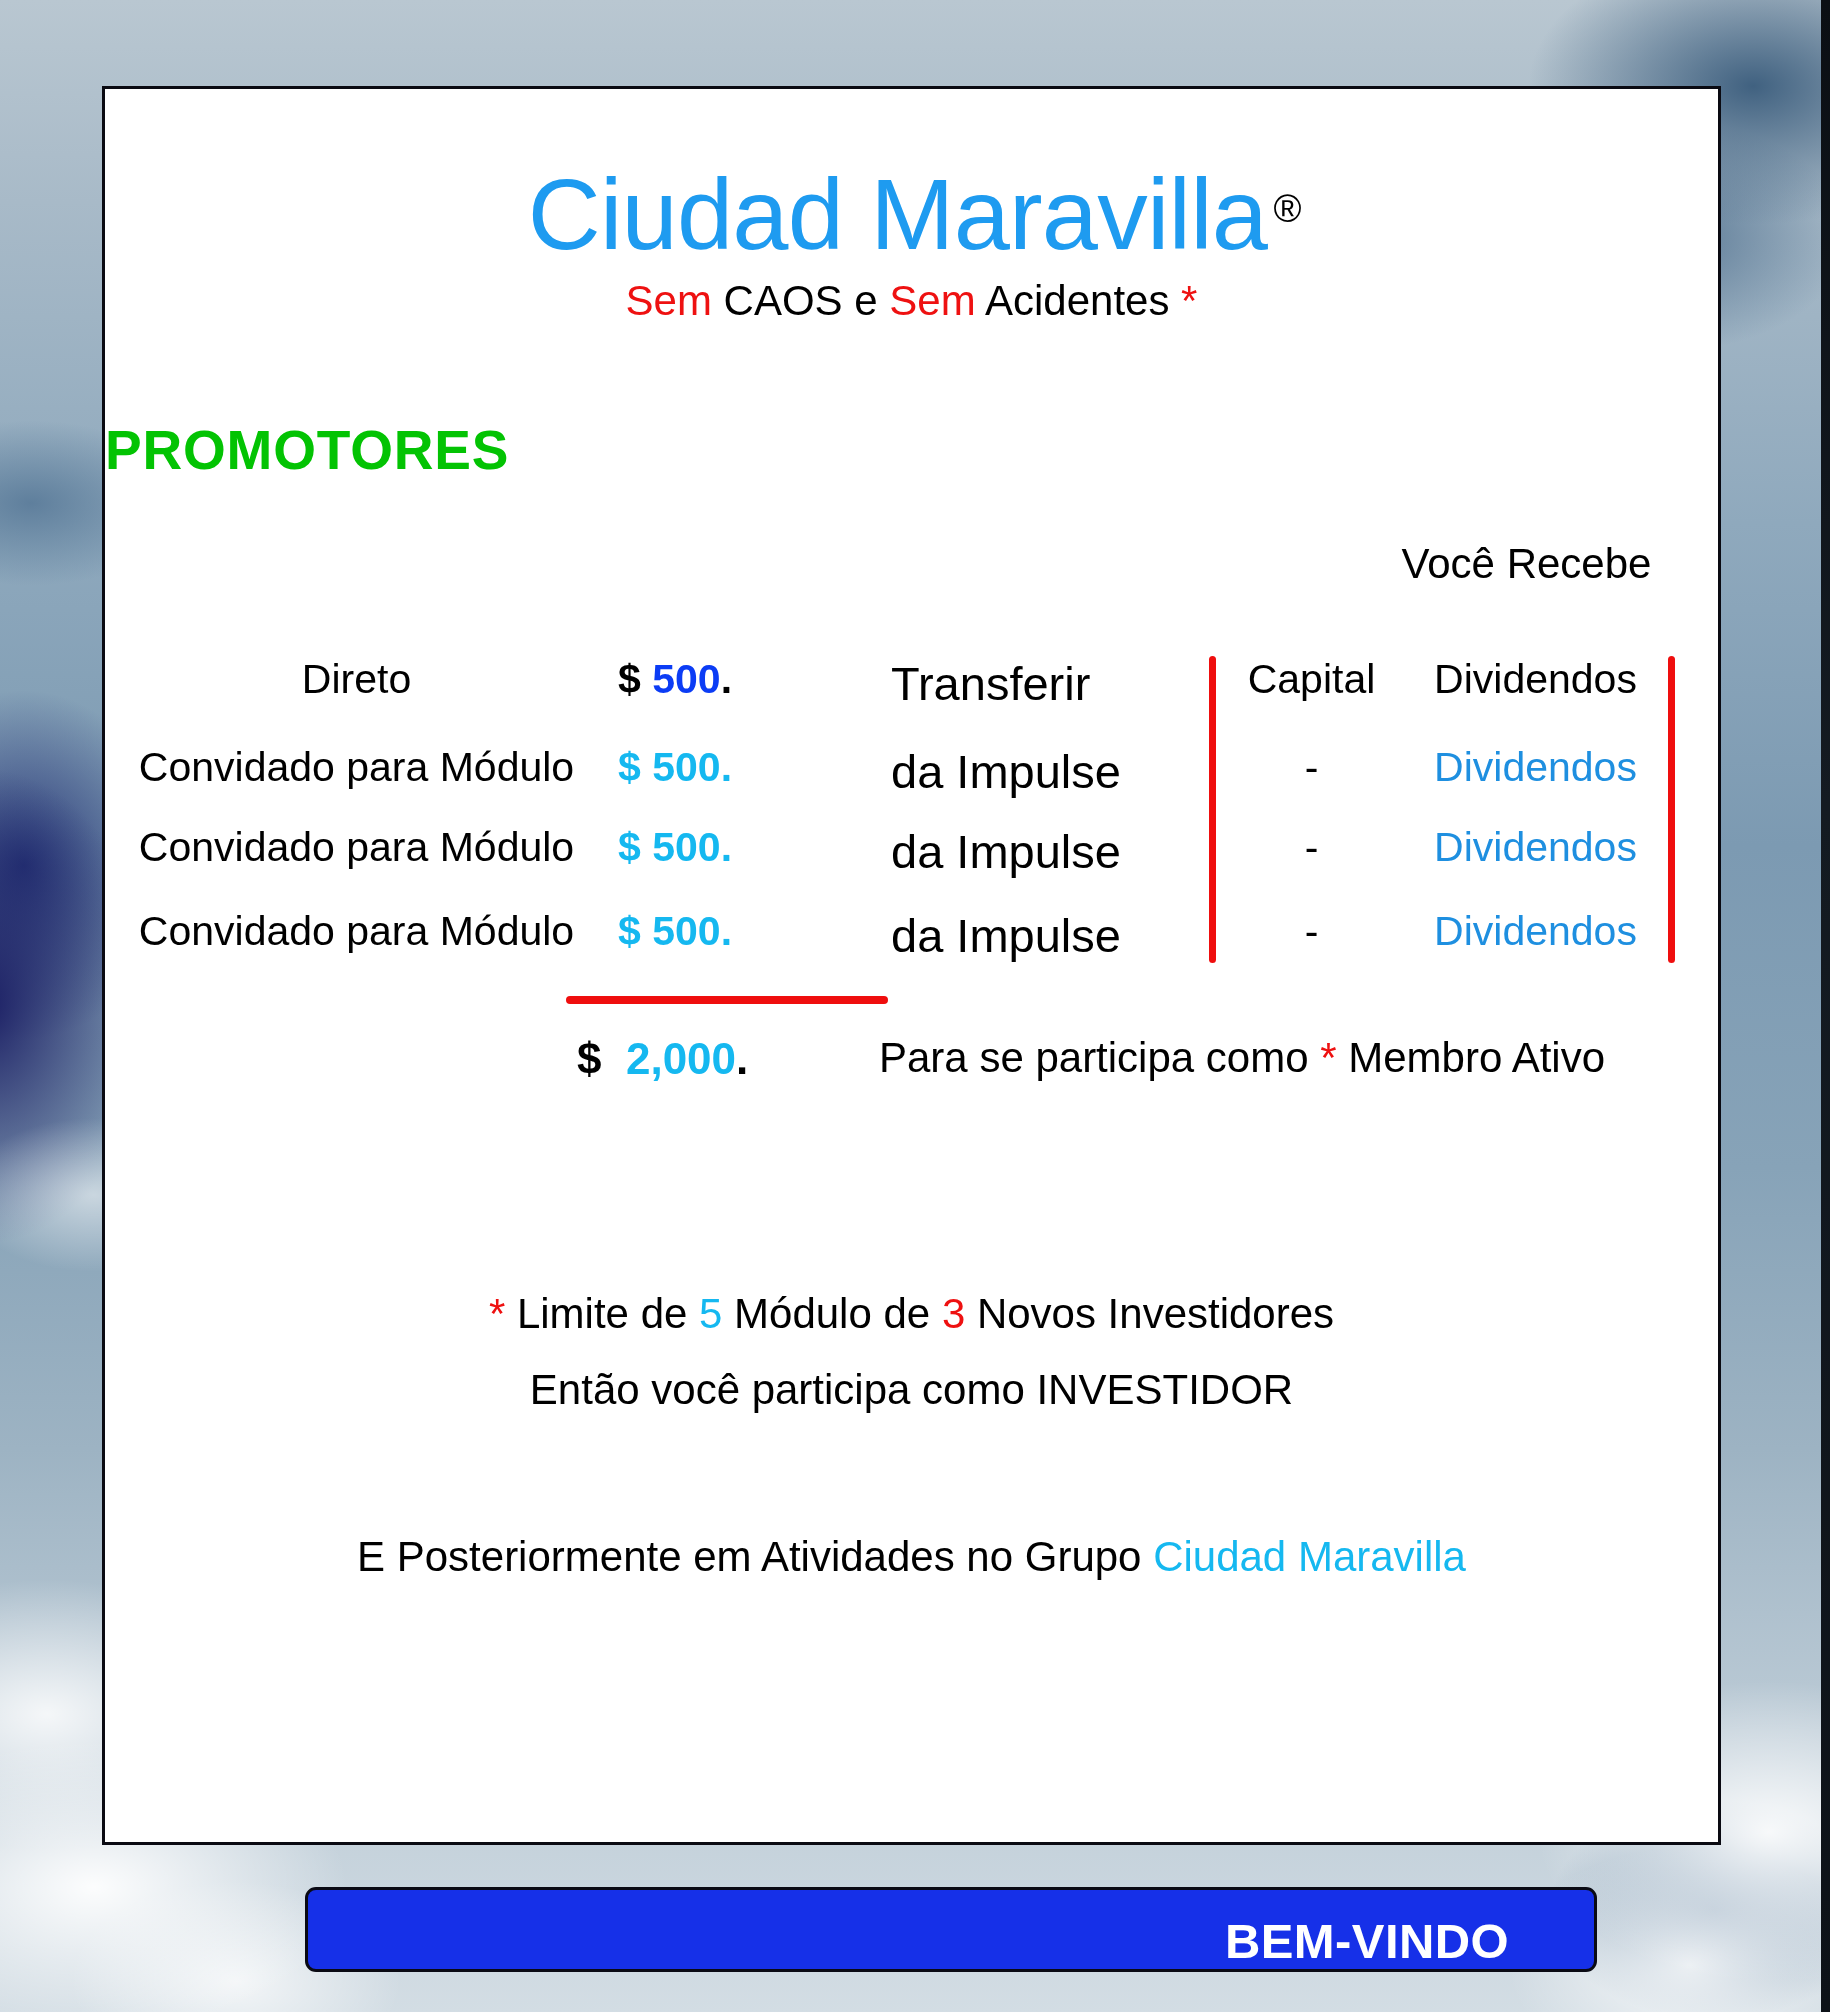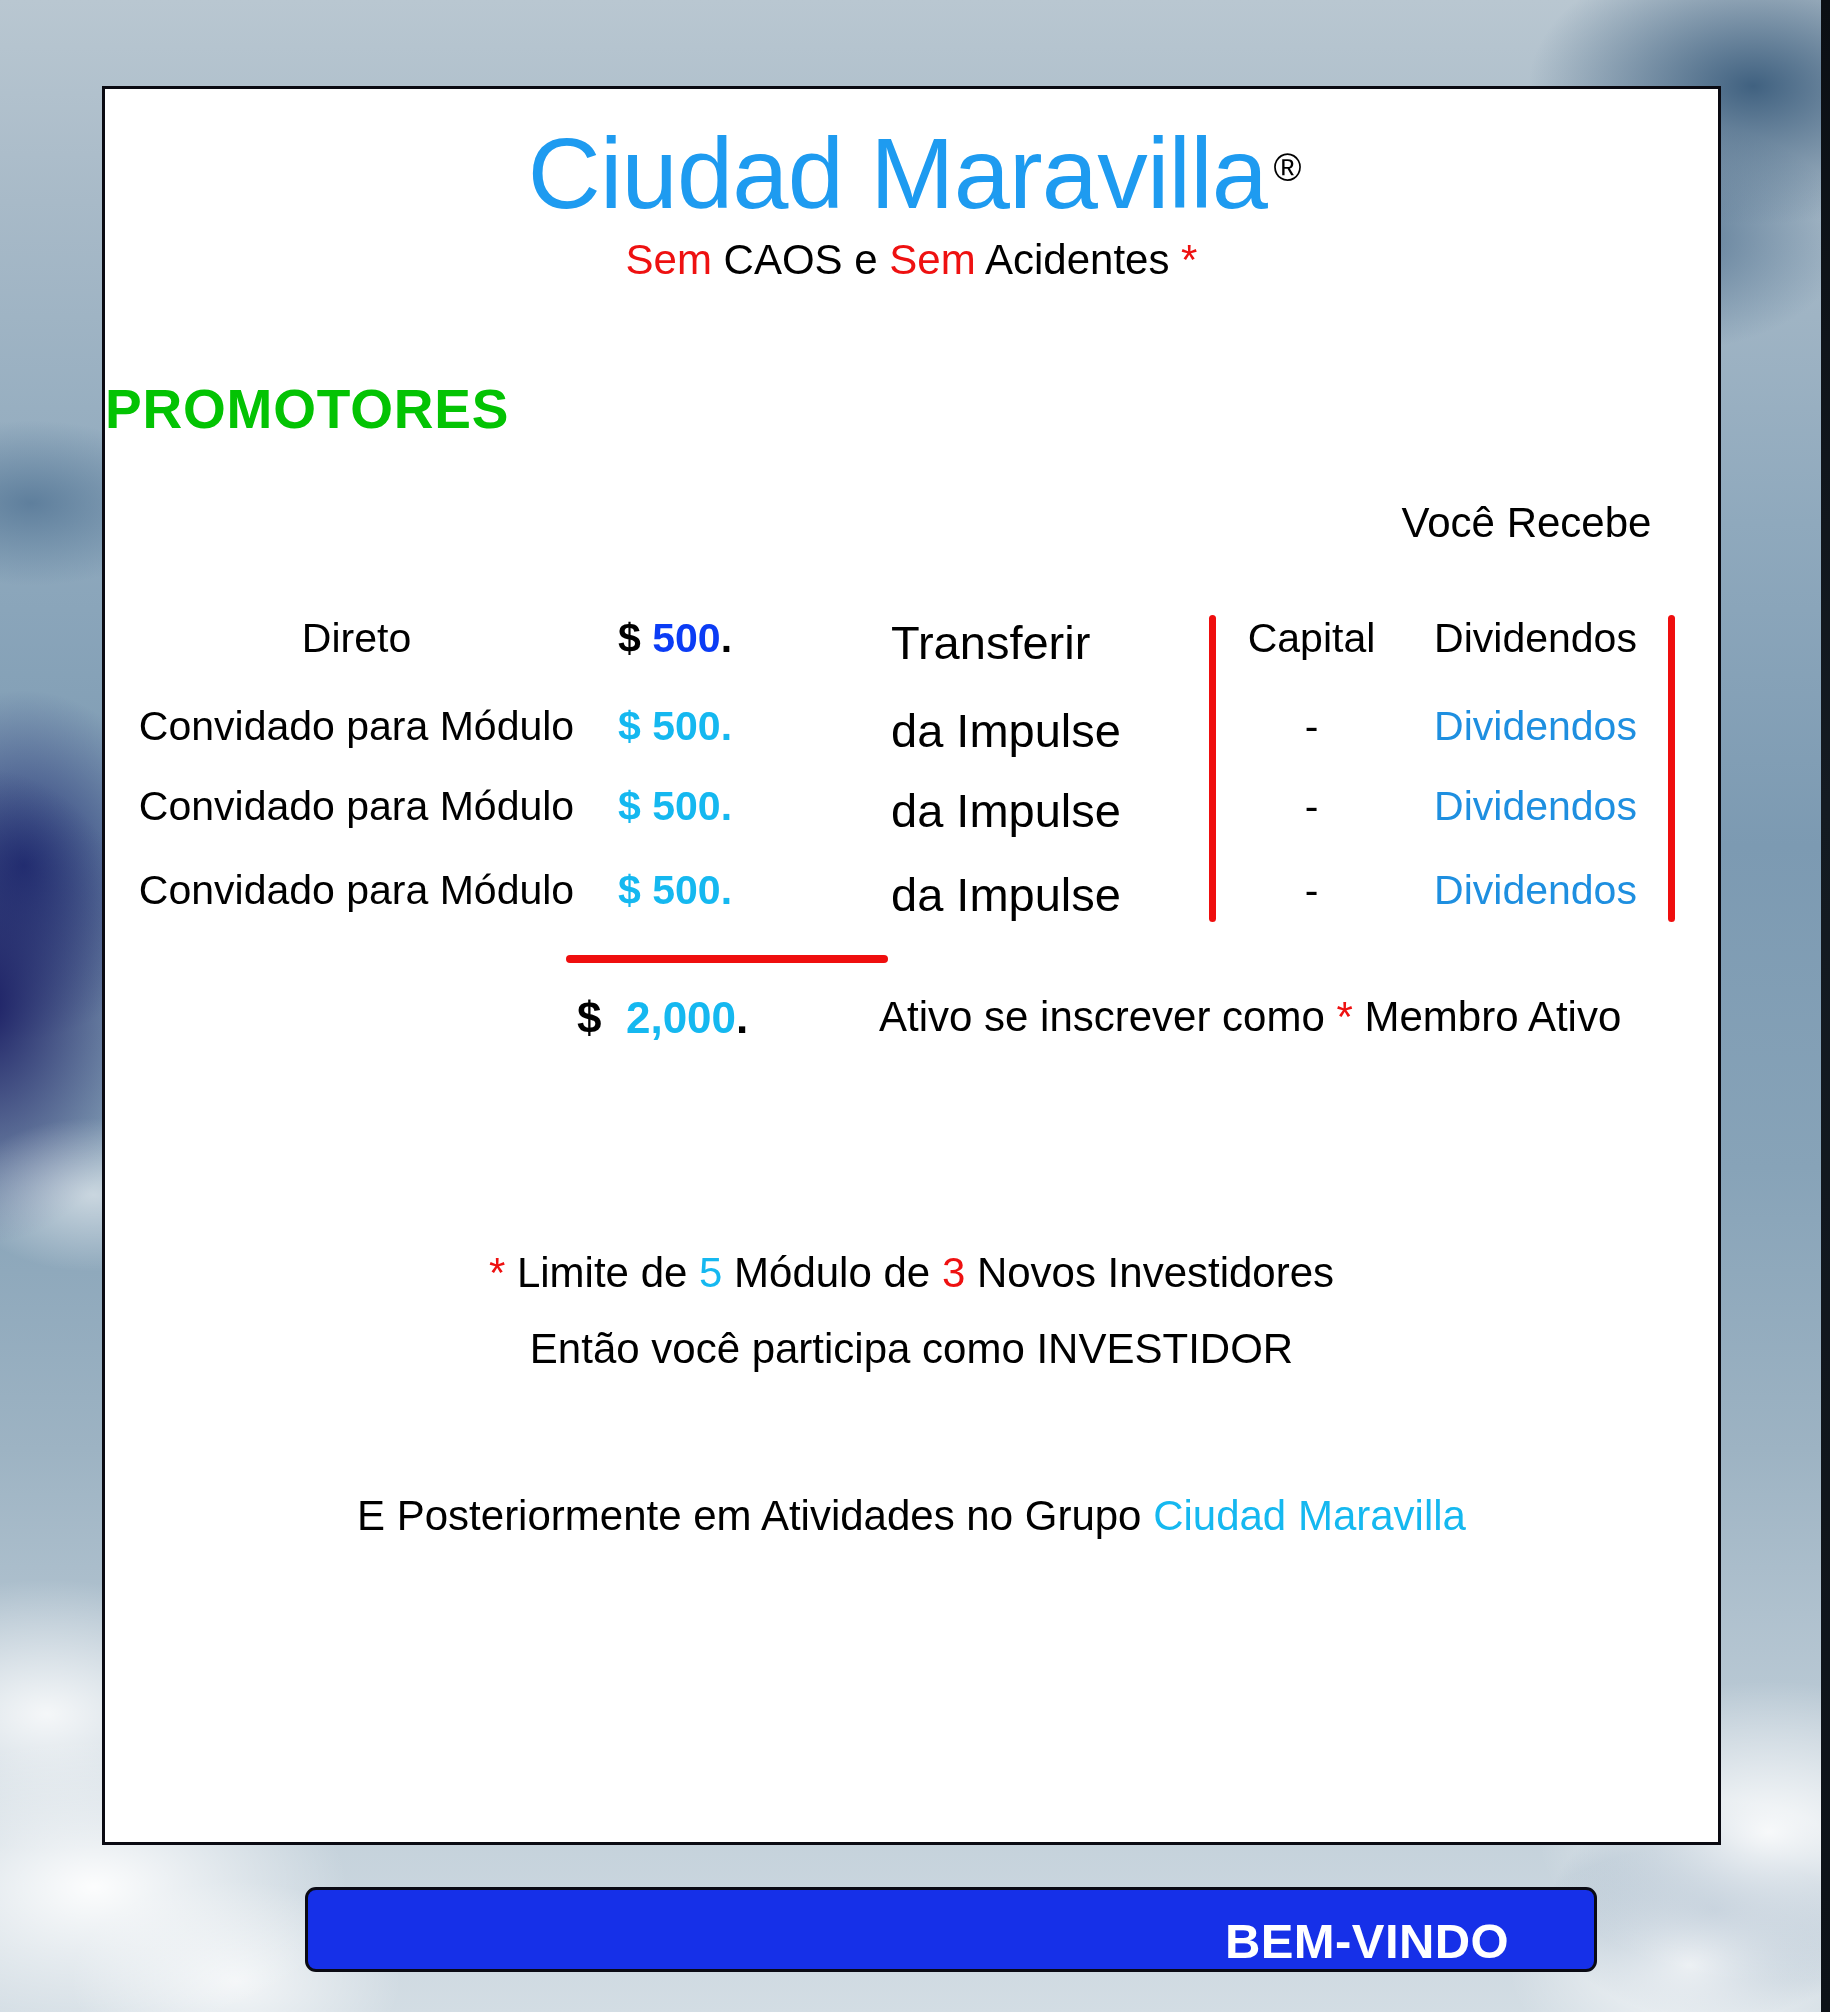--- a/index.html
+++ b/index.html
@@ -61,21 +61,21 @@
     top: 86px;
     width: 1619px;
     height: 1759px;
     background: #ffffff;
     border: 3.9px solid #0a0a12;
     box-sizing: border-box;
   }
   
   .brand-row {
     text-align: center;
-    margin-top: 27px;
+    margin-top: 68px;
     white-space: nowrap;
   }
   .brand {
     font-size: 101px;
     color: #1e9bf0;
     letter-spacing: -0.8px;
     font-weight: 400;
   }
   .reg {
     font-size: 38px;
@@ -264,21 +264,21 @@
       <div class="row" id="row-3">
         <span class="c-label">Convidado para Módulo</span>
         <span class="c-amount"><span class="amt-sign-cyan">$</span>&nbsp;<span class="amt-num-cyan">500</span><span class="amt-dot-cyan">.</span></span>
         <span class="c-from">da Impulse</span>
         <span class="c-capital">-</span>
         <span class="c-divid divid-blue">Dividendos</span>
       </div>
 
       <div id="total-row">
         <span id="total-amount"><span class="amt-sign-black">$</span>&nbsp;&nbsp;<span class="amt-num-cyan">2,000</span><span class="amt-dot-black">.</span></span>
-        <span id="total-text"><span>Ativo se inscrever como </span><span class="red">*</span><span> Membro Ativo</span></span>
+        <span id="total-text"><span>Para se participa como </span><span class="red">*</span><span> Membro Ativo</span></span>
       </div>
     </div>
 
     <div class="note" id="note-1">
       <span class="red">*</span><span> Limite de </span><span class="cyan-txt">5</span><span> Módulo de </span><span class="red">3</span><span> Novos Investidores</span>
     </div>
 
     <div class="note" id="note-2">Então você participa como INVESTIDOR</div>
 
     <div class="note" id="note-3">

